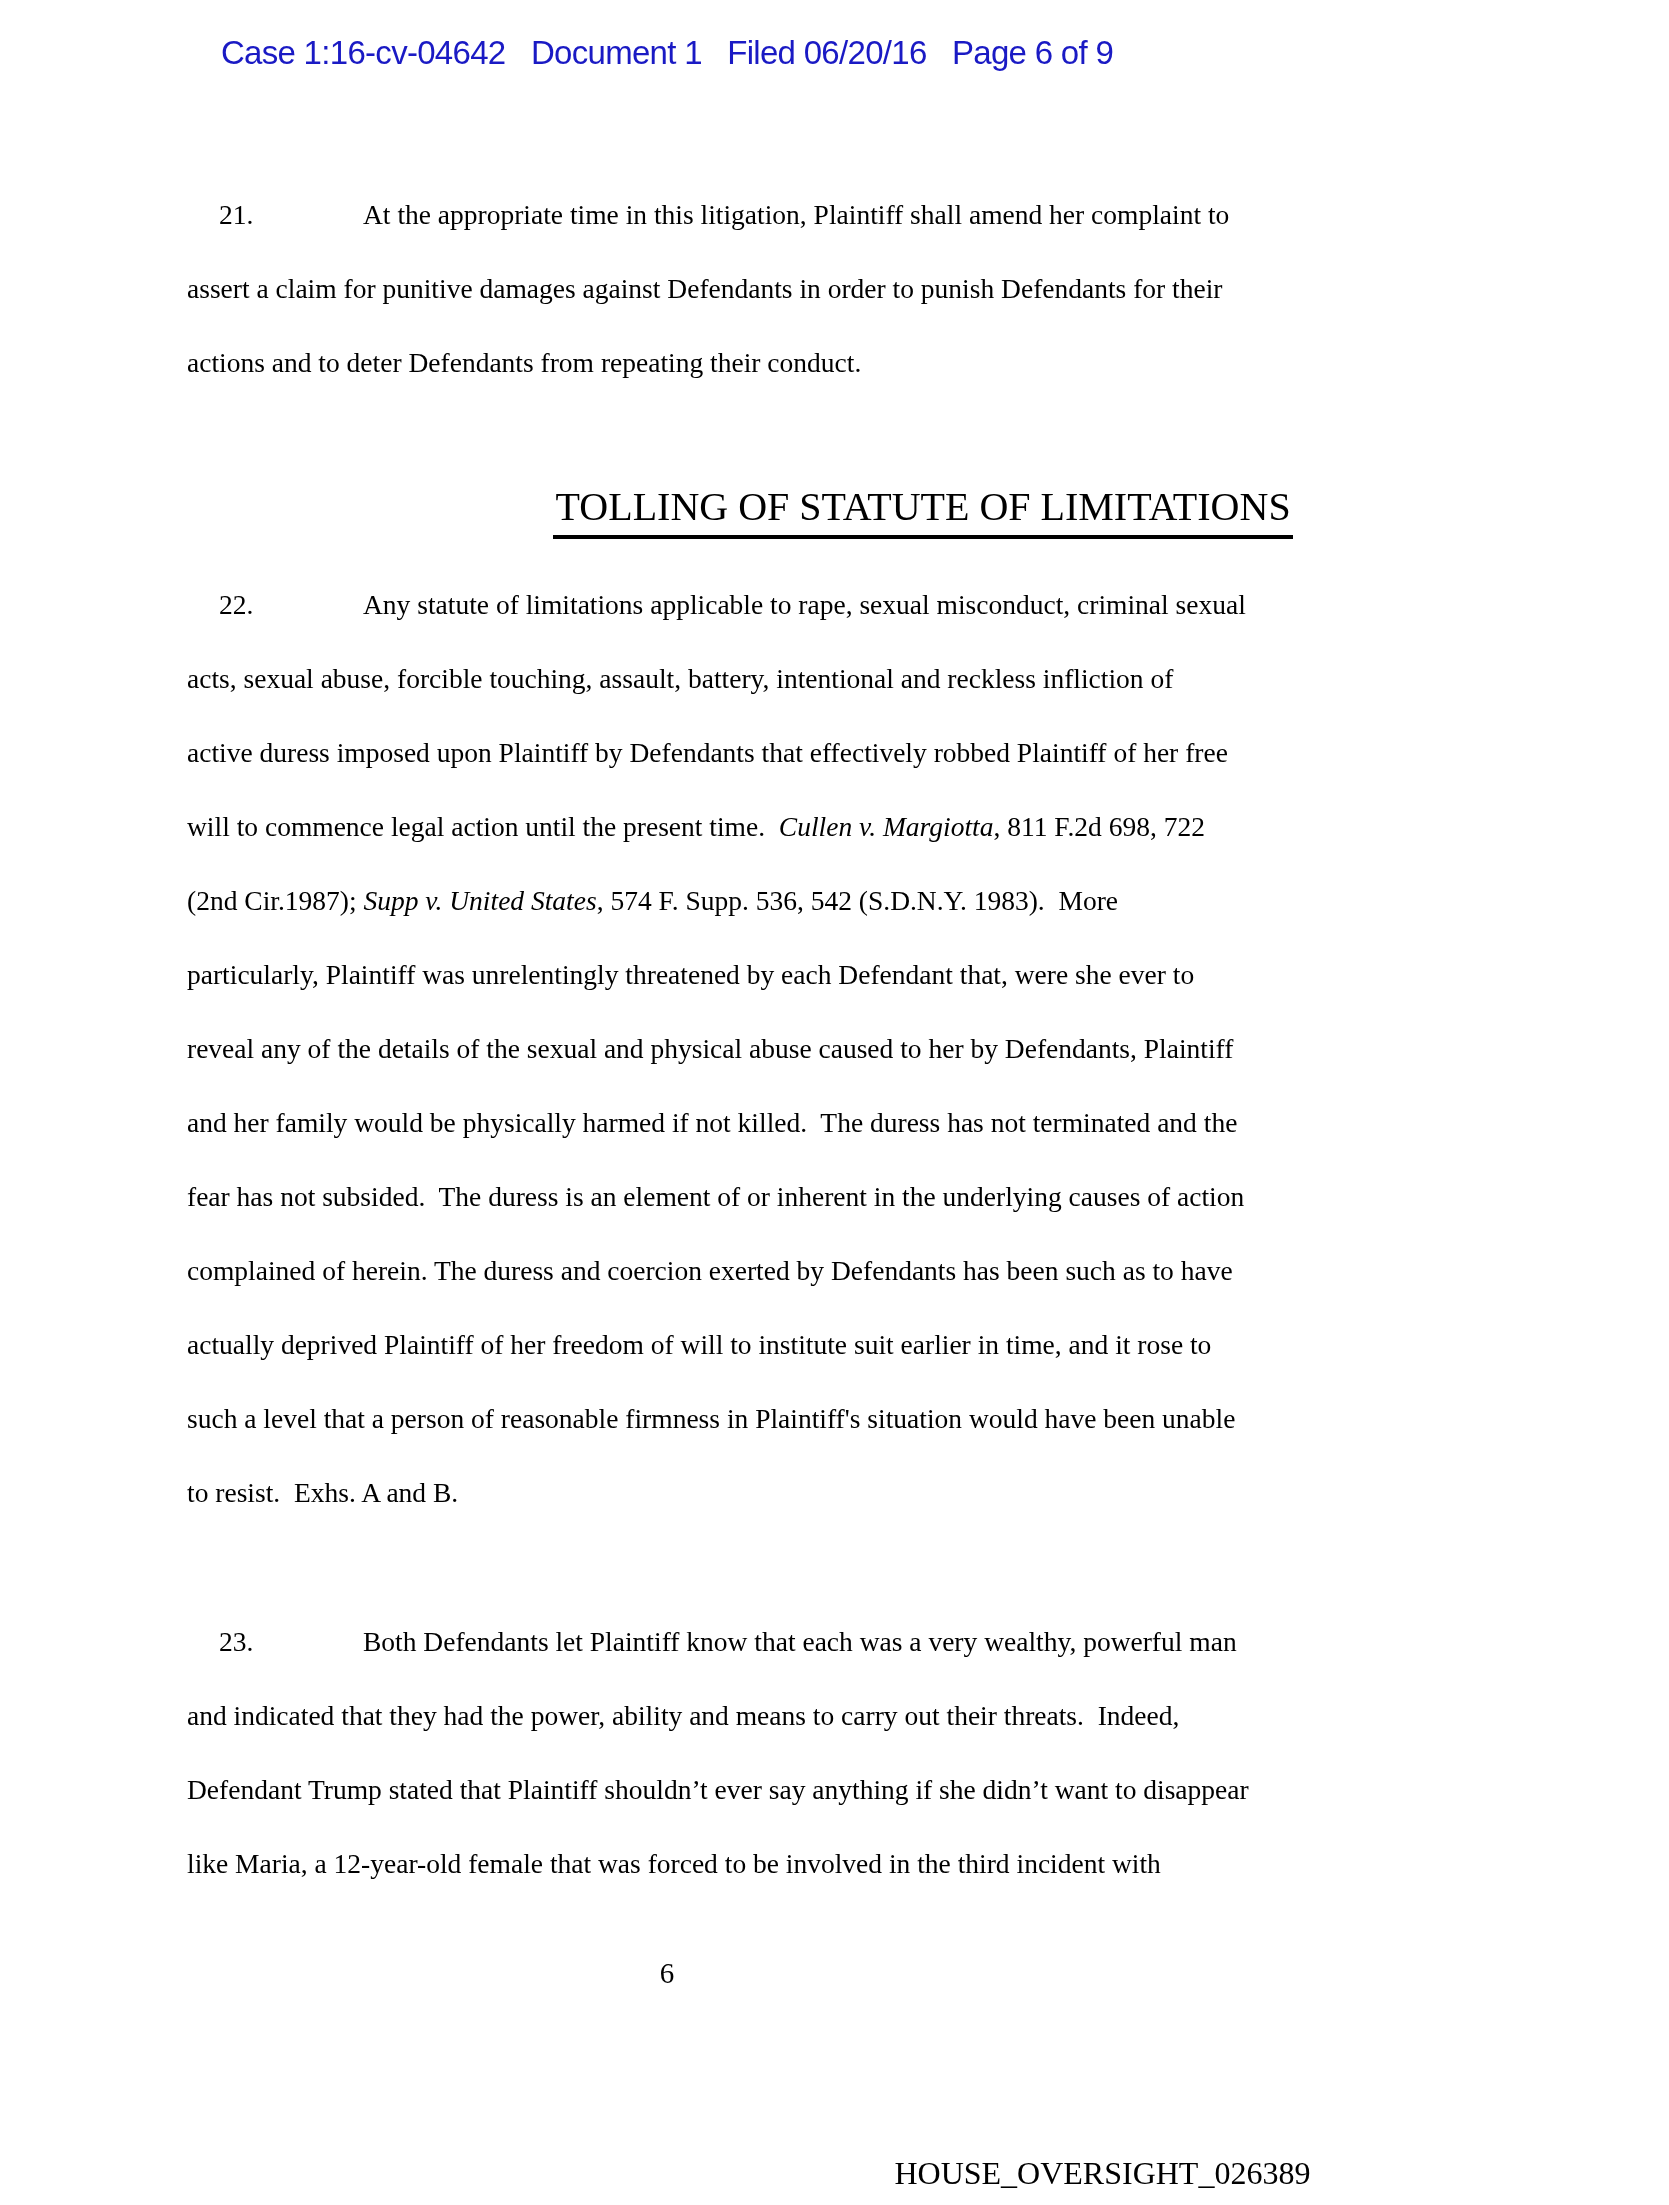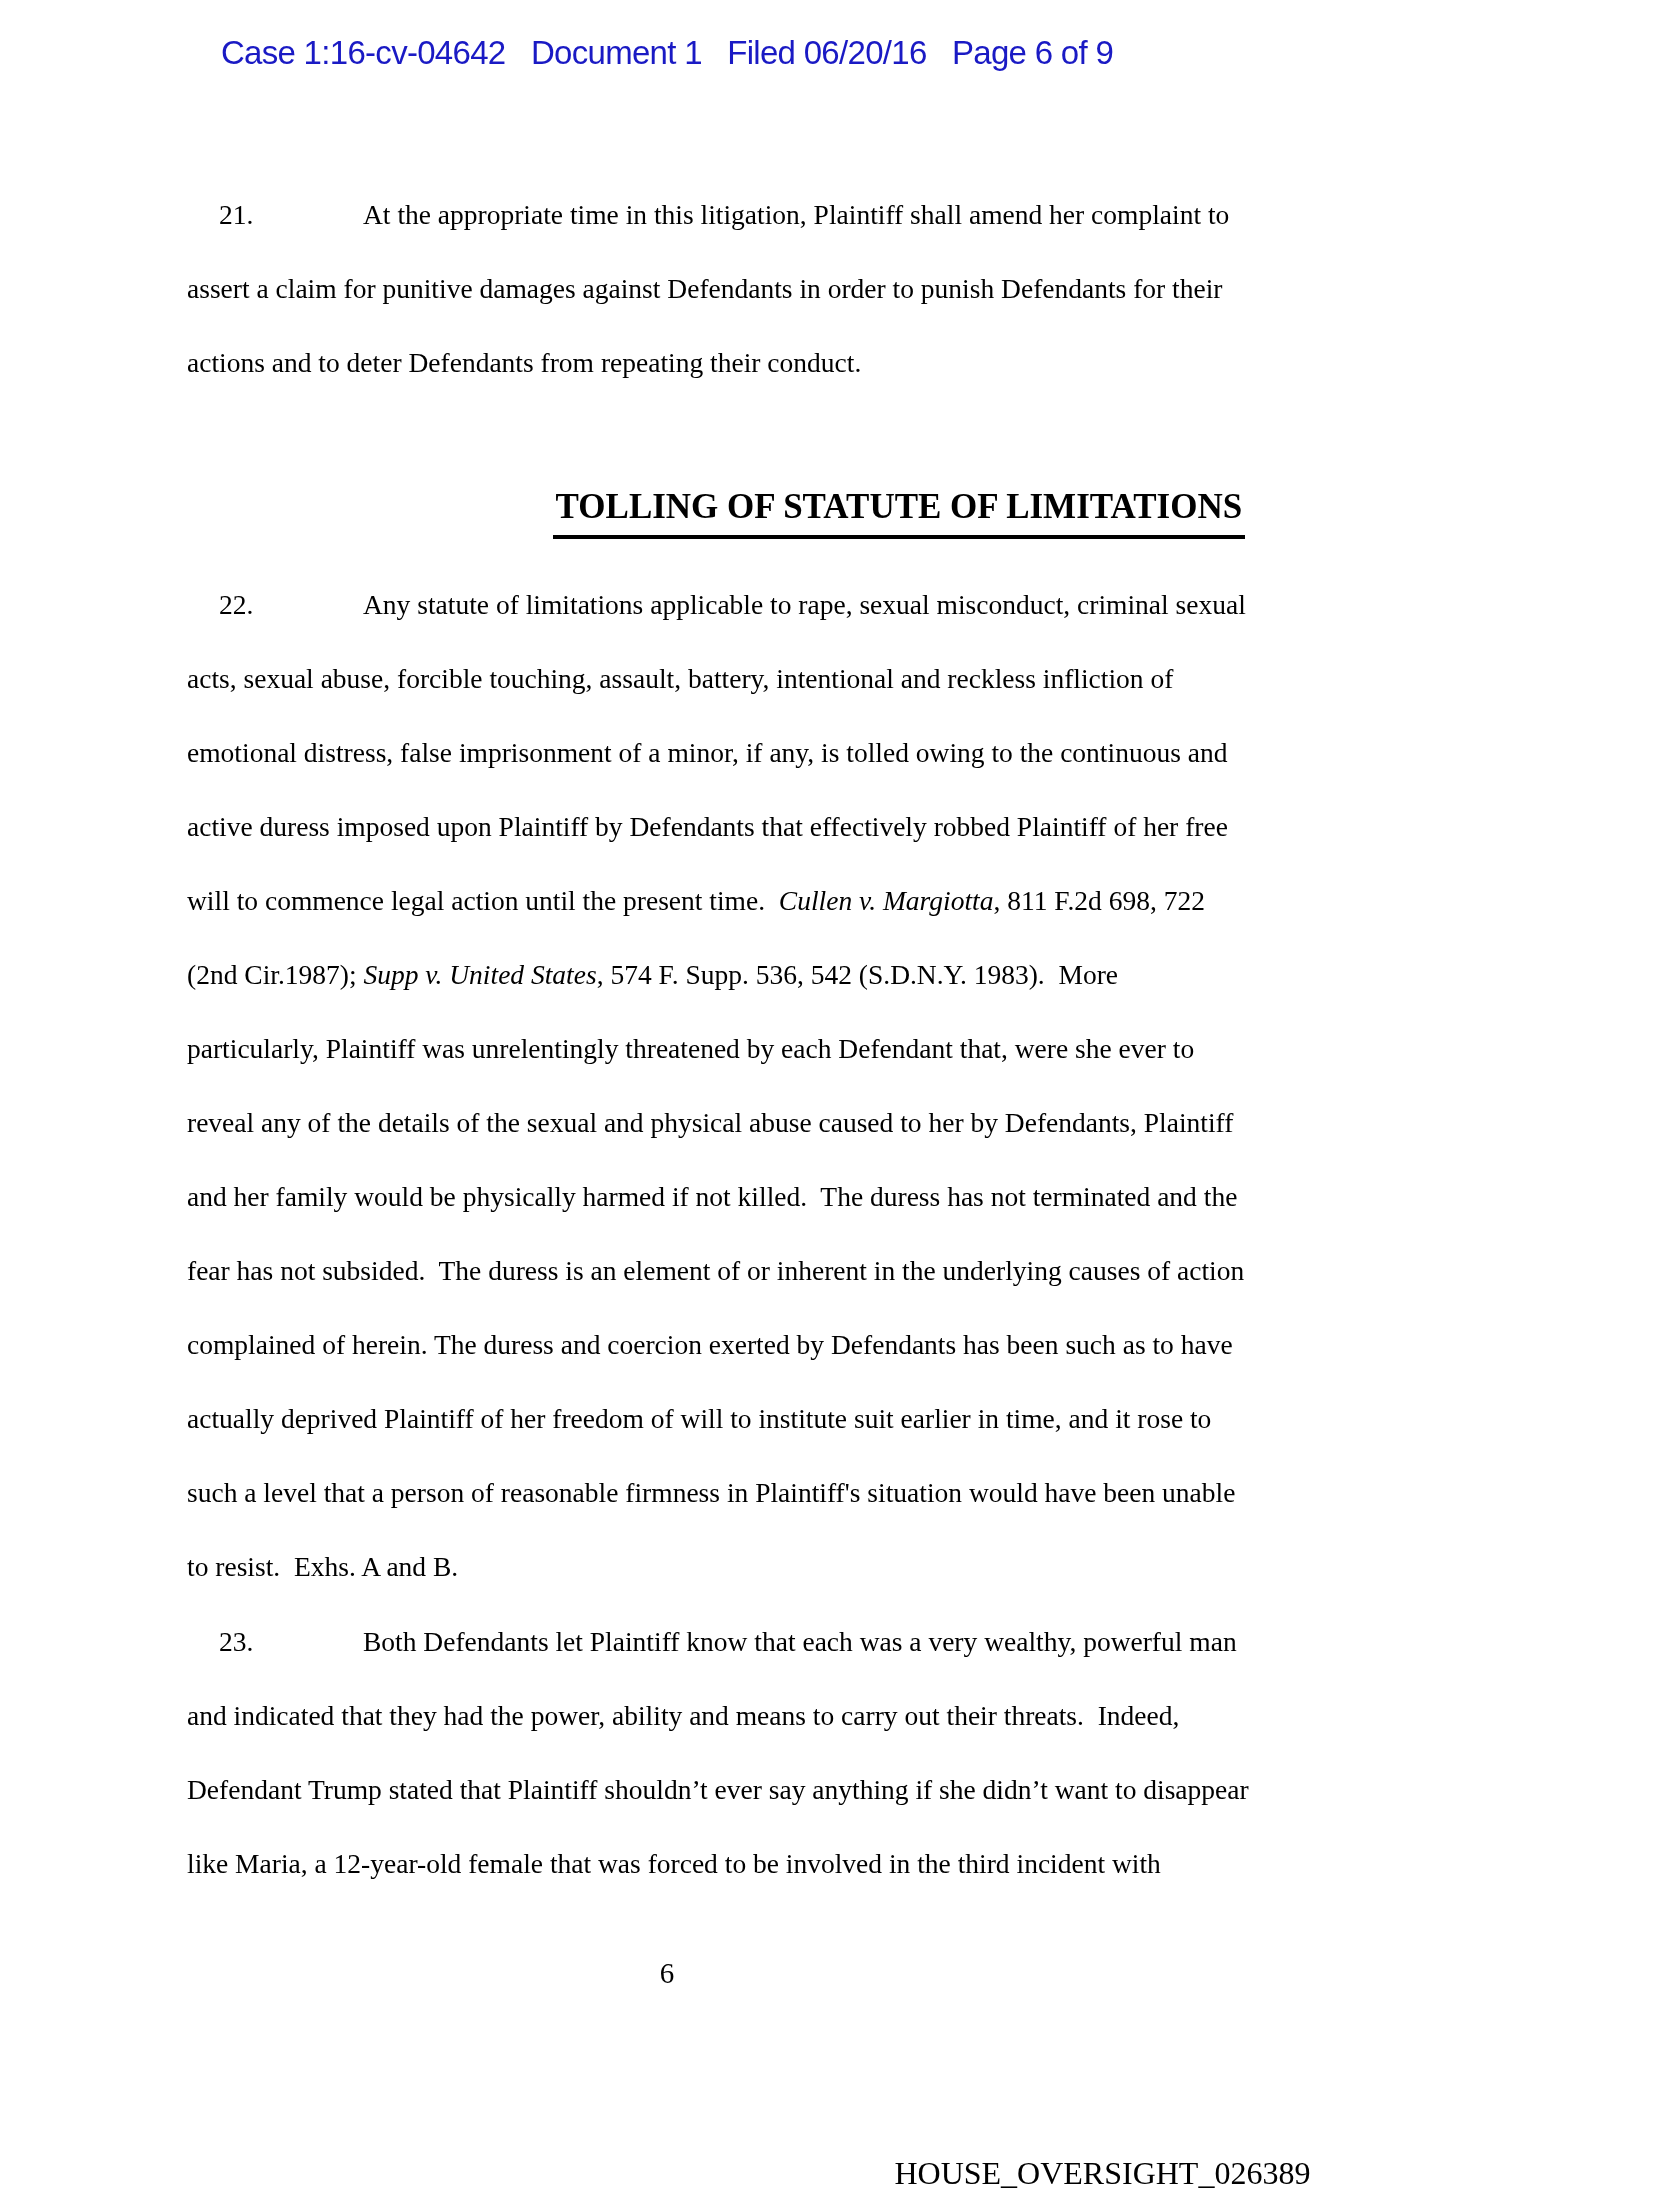--- a/index.html
+++ b/index.html
@@ -44,22 +44,22 @@
     width: 144px;
   }
   .heading-wrap {
     position: absolute;
     left: 553px;
     top: 486px;
     line-height: 42px;
   }
   .heading-text {
     display: inline-block;
-    font-weight: bold;
-    font-size: 35px;
+    font-weight: normal;
+    font-size: 40px;
     padding: 0 2.6px 6.5px 2.6px;
     border-bottom: 4.6px solid #000000;
     white-space: pre;
   }
   .page-number {
     position: absolute;
     top: 1954px;
     left: 0;
     width: 100%;
     text-align: center;
@@ -91,21 +91,20 @@
     <div class="line">actions and to deter Defendants from repeating their conduct.</div>
   </div>
 
   <div class="heading-wrap">
     <span class="heading-text">TOLLING OF STATUTE OF LIMITATIONS</span>
   </div>
 
   <div class="para" style="top: 568px;">
     <div class="line"><span class="pnum">22.</span><span>Any statute of limitations applicable to rape, sexual misconduct, criminal sexual</span></div>
     <div class="line">acts, sexual abuse, forcible touching, assault, battery, intentional and reckless infliction of</div>
-    <div class="line">emotional distress, false imprisonment of a minor, if any, is tolled owing to the continuous and</div>
     <div class="line">active duress imposed upon Plaintiff by Defendants that effectively robbed Plaintiff of her free</div>
     <div class="line"><span>will to commence legal action until the present time.  </span><i>Cullen v. Margiotta</i><span>, 811 F.2d 698, 722</span></div>
     <div class="line"><span>(2nd Cir.1987); </span><i>Supp v. United States</i><span>, 574 F. Supp. 536, 542 (S.D.N.Y. 1983).  More</span></div>
     <div class="line">particularly, Plaintiff was unrelentingly threatened by each Defendant that, were she ever to</div>
     <div class="line">reveal any of the details of the sexual and physical abuse caused to her by Defendants, Plaintiff</div>
     <div class="line">and her family would be physically harmed if not killed.  The duress has not terminated and the</div>
     <div class="line">fear has not subsided.  The duress is an element of or inherent in the underlying causes of action</div>
     <div class="line">complained of herein. The duress and coercion exerted by Defendants has been such as to have</div>
     <div class="line">actually deprived Plaintiff of her freedom of will to institute suit earlier in time, and it rose to</div>
     <div class="line">such a level that a person of reasonable firmness in Plaintiff's situation would have been unable</div>

